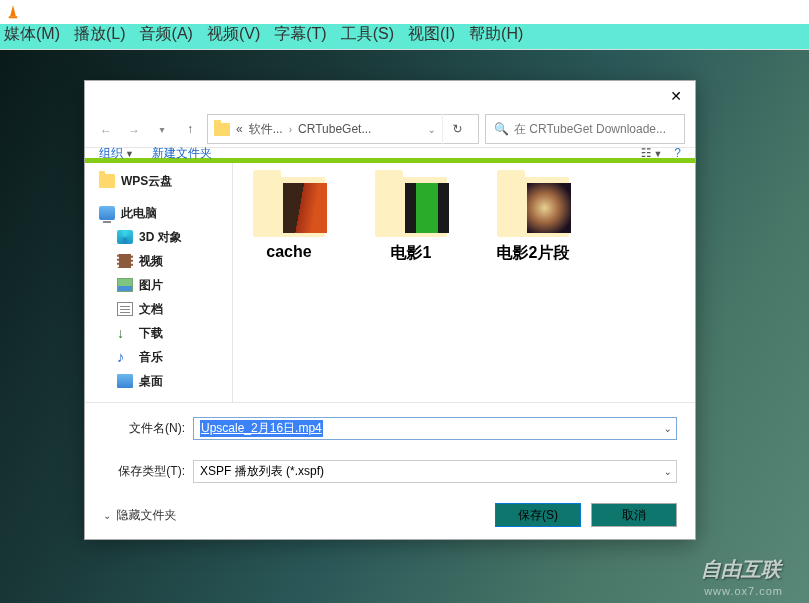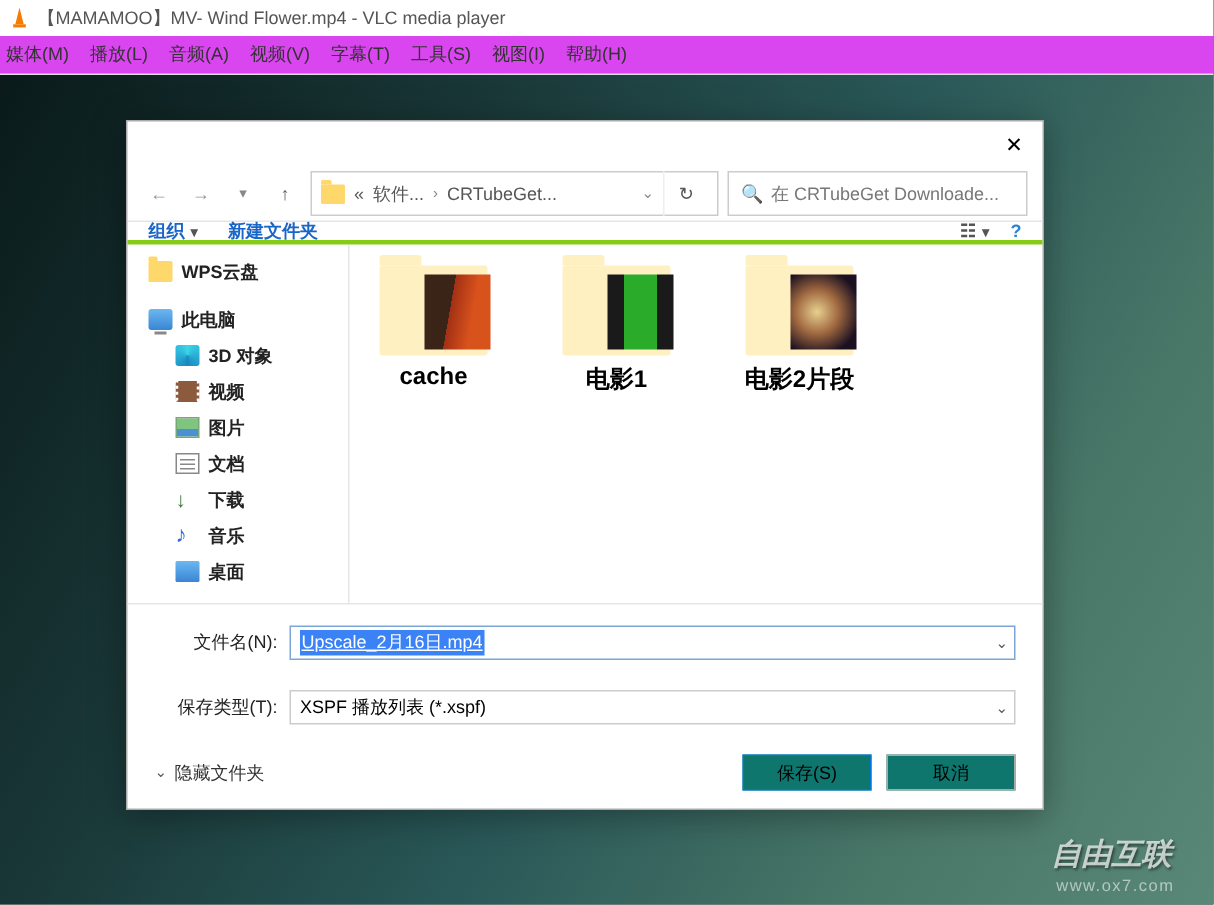--- a/index.html
+++ b/index.html
@@ -1,20 +1,20 @@
 <!DOCTYPE html>
 <html><head>
 <meta charset="utf-8">
 <style>
 * { box-sizing: border-box; margin: 0; padding: 0; font-family: "Microsoft YaHei", "Segoe UI", sans-serif; }
 body { width: 809px; height: 603px; overflow: hidden; background: #000; position: relative; }
 
 .vlc-titlebar { height: 24px; background: #fff; display: flex; align-items: center; padding: 0 6px; font-size: 12px; color: #555; }
 .vlc-titlebar .cone { width: 14px; height: 14px; margin-right: 5px; }
-.vlc-menubar { height: 26px; background: #d946ef; display: flex; align-items: center; padding: 0 4px; gap: 14px; font-size: 12px; color: #333; border-bottom: 1px solid #ddd; }
+.vlc-menubar { height: 26px; background: #5eead4; display: flex; padding: 0 4px; gap: 14px; font-size: 16px; color: #333; border-bottom: 1px solid #ddd; }
 .vlc-menubar span { cursor: default; }
 
 .video-area { position: absolute; top: 50px; left: 0; right: 0; bottom: 0; background: linear-gradient(120deg,#0a1a1a 0%,#1a3838 30%,#2a5858 55%,#4a7868 80%,#5a8878 100%); }
 .watermark { position: absolute; right: 28px; bottom: 20px; color: rgba(255,255,255,0.7); font-size: 20px; font-style: italic; font-weight: bold; text-shadow: 1px 1px 2px rgba(0,0,0,0.5); }
 .watermark-sub { position: absolute; right: 26px; bottom: 6px; color: rgba(255,255,255,0.55); font-size: 11px; letter-spacing: 1px; }
 
 .dialog { position: absolute; left: 84px; top: 80px; width: 612px; height: 460px; background: #fff; border: 1px solid #aaa; box-shadow: 0 4px 22px rgba(0,0,0,0.35); display: flex; flex-direction: column; }
 
 .dlg-title { height: 30px; display: flex; align-items: center; padding: 0 4px; font-size: 12px; }
 .dlg-title .cone { width: 15px; height: 15px; margin: 0 5px 0 2px; }
@@ -25,21 +25,21 @@
 .nav-row { height: 36px; display: flex; align-items: center; padding: 0 10px; gap: 6px; font-size: 12px; color: #555; }
 .nav-arrow { width: 22px; height: 22px; display: flex; align-items: center; justify-content: center; color: #999; cursor: default; }
 .nav-up { color: #555; }
 .path-box { flex: 1; height: 30px; border: 1px solid #ccc; display: flex; align-items: center; padding: 0 6px; gap: 6px; font-size: 12px; }
 .folder-ic { width: 16px; height: 13px; background: #ffd86b; border-radius: 1px; position: relative; }
 .folder-ic:before { content: ""; position: absolute; top: -3px; left: 0; width: 7px; height: 3px; background: #ffd86b; border-radius: 1px 1px 0 0; }
 .path-box .chev { color: #888; font-size: 10px; }
 .path-refresh { width: 30px; height: 30px; display: flex; align-items: center; justify-content: center; border-left: 1px solid #eee; }
 .search-box { width: 200px; height: 30px; border: 1px solid #ccc; display: flex; align-items: center; padding: 0 8px; color: #777; font-size: 12px; gap: 5px; }
 
-.toolbar-row { height: 16px; border-top: 1px solid #e6e6e6; border-bottom: 3px solid #84cc16; display: flex; align-items: center; padding: 0 14px; font-size: 12px; color: #1a66c8; gap: 18px; font-weight: bold; }
+.toolbar-row { height: 16px; border-top: 1px solid #e6e6e6; border-bottom: 5px solid #84cc16; display: flex; align-items: center; padding: 0 14px; font-size: 12px; color: #1a66c8; gap: 18px; }
 .toolbar-row .right { margin-left: auto; display: flex; gap: 12px; color: #555; }
 .tool-drop { color: #555; font-size: 9px; margin-left: 2px; }
 
 .body-row { flex: 1; display: flex; overflow: hidden; font-weight: bold; }
 .sidebar { width: 148px; border-right: 1px solid #e6e6e6; padding: 6px 4px; font-size: 12px; color: #222; overflow: hidden; }
 .side-item { display: flex; align-items: center; gap: 6px; height: 24px; padding-left: 10px; cursor: default; }
 .side-item.child { padding-left: 28px; }
 .ic { width: 16px; height: 14px; flex-shrink: 0; position: relative; }
 .ic-folder { background: #ffd86b; border-radius: 1px; }
 .ic-folder:before { content:""; position:absolute; top:-3px; left:0; width:6px; height:3px; background:#ffd86b; border-radius:1px 1px 0 0; }
@@ -84,21 +84,20 @@
 .cone-svg { fill:#f57c00; }
 </style>
 </head>
 <body>
 
 <div class="vlc-titlebar">
   <svg class="cone cone-svg" viewBox="0 0 10 10">
       <polygon points="5,0 7,8 3,8"></polygon>
       <rect x="2" y="8" width="6" height="1.5"></rect>
     </svg>
-  <span>【MAMAMOO】MV- Wind Flower.mp4 - VLC media player</span>
 </div>
 <div class="vlc-menubar">
   <span>媒体(M)</span>
   <span>播放(L)</span>
   <span>音频(A)</span>
   <span>视频(V)</span>
   <span>字幕(T)</span>
   <span>工具(S)</span>
   <span>视图(I)</span>
   <span>帮助(H)</span>

